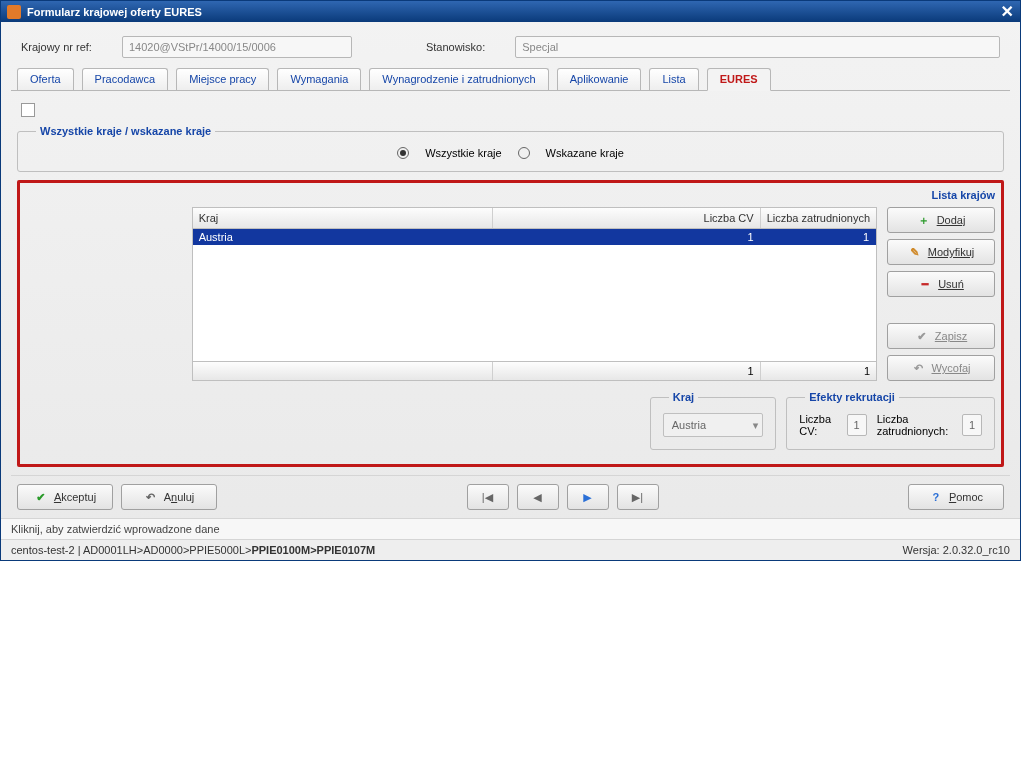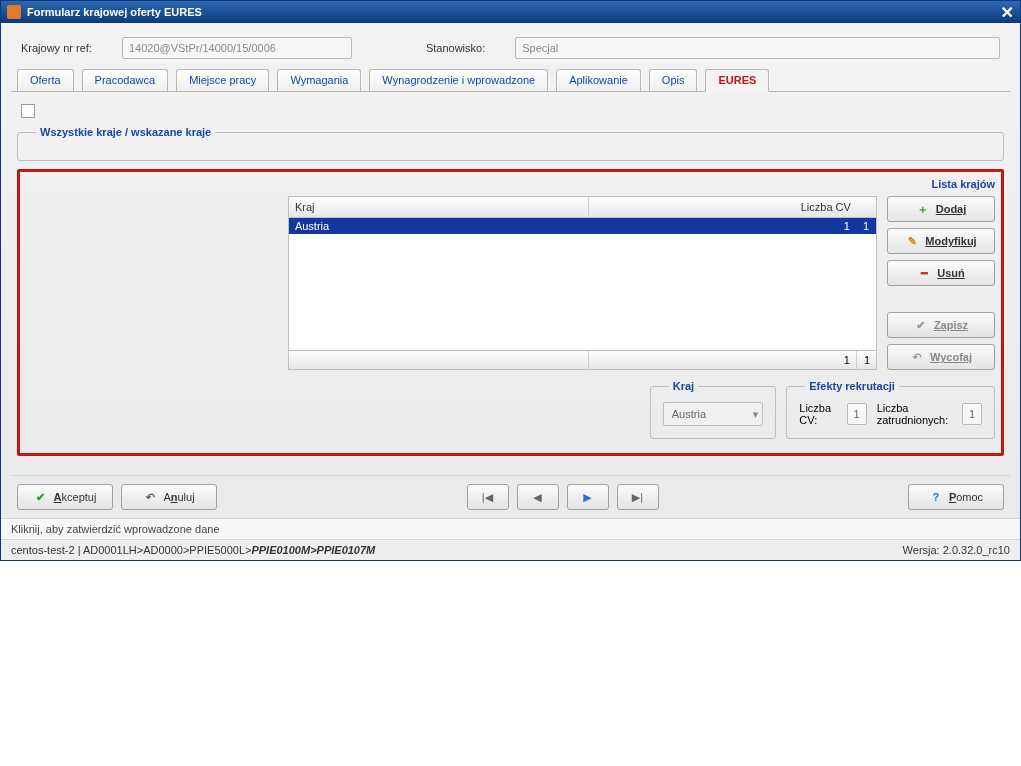--- a/index.html
+++ b/index.html
@@ -48,40 +48,40 @@
 .grid .gfoot div:last-child { border-right:none; }
 .col-kraj { width:300px; text-align:left !important; }
 .grow .col-kraj { text-align:left; }
 .col-cv { width:268px; text-align:right !important; }
 .col-zat { flex:1; text-align:right !important; }
 
 .btn-stack { width:108px; display:flex; flex-direction:column; gap:6px; }
 .btn { height:26px; border:1px solid #a0a0a0; border-radius:3px; background:linear-gradient(#fbfbfb,#e3e3e3); display:flex; align-items:center; justify-content:center; gap:6px; color:#333; cursor:pointer; }
 .btn .ico { width:14px; height:14px; display:flex; align-items:center; justify-content:center; font-weight:bold; }
 .btn.disabled { color:#888; }
-.btn u { text-decoration:underline;font-weight:bold; }
+.btn u { text-decoration:underline; }
 
 .pair { display:flex; gap:10px; margin-top:10px; }
 .pair fieldset { flex-basis:0; }
 .pair .fs-kraj { flex:0.55; }
 .pair .fs-eff { flex:1; }
 .select { display:flex; align-items:center; justify-content:space-between; background:#f0f0f0; border:1px solid #bfbfbf; height:24px; padding:0 4px 0 8px; color:#666; border-radius:2px; }
 .select .arrow { color:#888; }
 .eff-row { display:flex; gap:10px; align-items:center; }
 .eff-row .input { flex:1; text-align:right; color:#666; }
 
 .action-bar { display:flex; justify-content:space-between; align-items:center; padding:8px 6px; border-top:1px solid #d5d5d5; }
 .action-left, .action-center, .action-right { display:flex; gap:8px; }
 .action-center { flex:1; justify-content:center; }
 .navbtn { width:42px; height:26px; border:1px solid #a0a0a0; border-radius:3px; background:linear-gradient(#fbfbfb,#e3e3e3); display:flex; align-items:center; justify-content:center; color:#666; cursor:pointer; }
 .navbtn.play { color:#2a6fd6; }
 
 .tooltip { padding:4px 10px; color:#444; border-top:1px solid #d5d5d5; background:#f7f7f7; }
 .statusbar { display:flex; justify-content:space-between; padding:4px 10px; border-top:1px solid #d5d5d5; background:#eee; color:#333; }
-.statusbar b { font-weight:bold;font-style:italic; }
+.statusbar b { font-weight:bold; }
 </style>
 </head>
 <body>
 
 <div class="window">
   <div class="titlebar">
     <div class="t-left">
       <span class="t-icon"></span>
       <span>Formularz krajowej oferty EURES</span>
     </div>
@@ -94,44 +94,53 @@
       <div class="input" style="width:230px" data-ro="1">14020@VStPr/14000/15/0006</div>
       <span class="lbl" style="margin-left:44px">Stanowisko:</span>
       <div class="input" style="flex:1" data-ro="1">Specjal</div>
     </div>
 
     <div class="tabs">
       <div class="tab">Oferta</div>
       <div class="tab">Pracodawca</div>
       <div class="tab">Miejsce pracy</div>
       <div class="tab">Wymagania</div>
-      <div class="tab">Wynagrodzenie i wprowadzone</div>
+      <div class="tab">Wynagrodzenie i zatrudnionych</div>
       <div class="tab">Aplikowanie</div>
-      <div class="tab">Opis</div>
+      <div class="tab">Lista</div>
       <div class="tab active">EURES</div>
     </div>
 
     <div class="tab-content">
       <div class="check-row">
         <span class="checkbox"></span>
       </div>
 
       <fieldset>
         <legend>Wszystkie kraje / wskazane kraje</legend>
+        <div class="radio-row">
+          <span class="radio">
+              <span class="dot"></span>
+            </span>
+          <span>Wszystkie kraje</span>
+          <span class="radio"></span>
+          <span>Wskazane kraje</span>
+        </div>
       </fieldset>
 
 
       <div class="highlight">
         <span class="hdr">Lista krajów</span>
         <div class="list-area">
           <div class="grid-wrap">
             <div class="grid">
               <div class="ghdr">
                 <div class="col-kraj">Kraj</div>
                 <div class="col-cv">Liczba CV</div>
+                <div class="col-zat">Liczba zatrudnionych</div>
               </div>
               <div class="gbody">
                 <div class="grow sel">
                   <div class="col-kraj">Austria</div>
                   <div class="col-cv">1</div>
                   <div class="col-zat">1</div>
                 </div>
               </div>
               <div class="gfoot">
                 <div class="col-kraj"></div>

